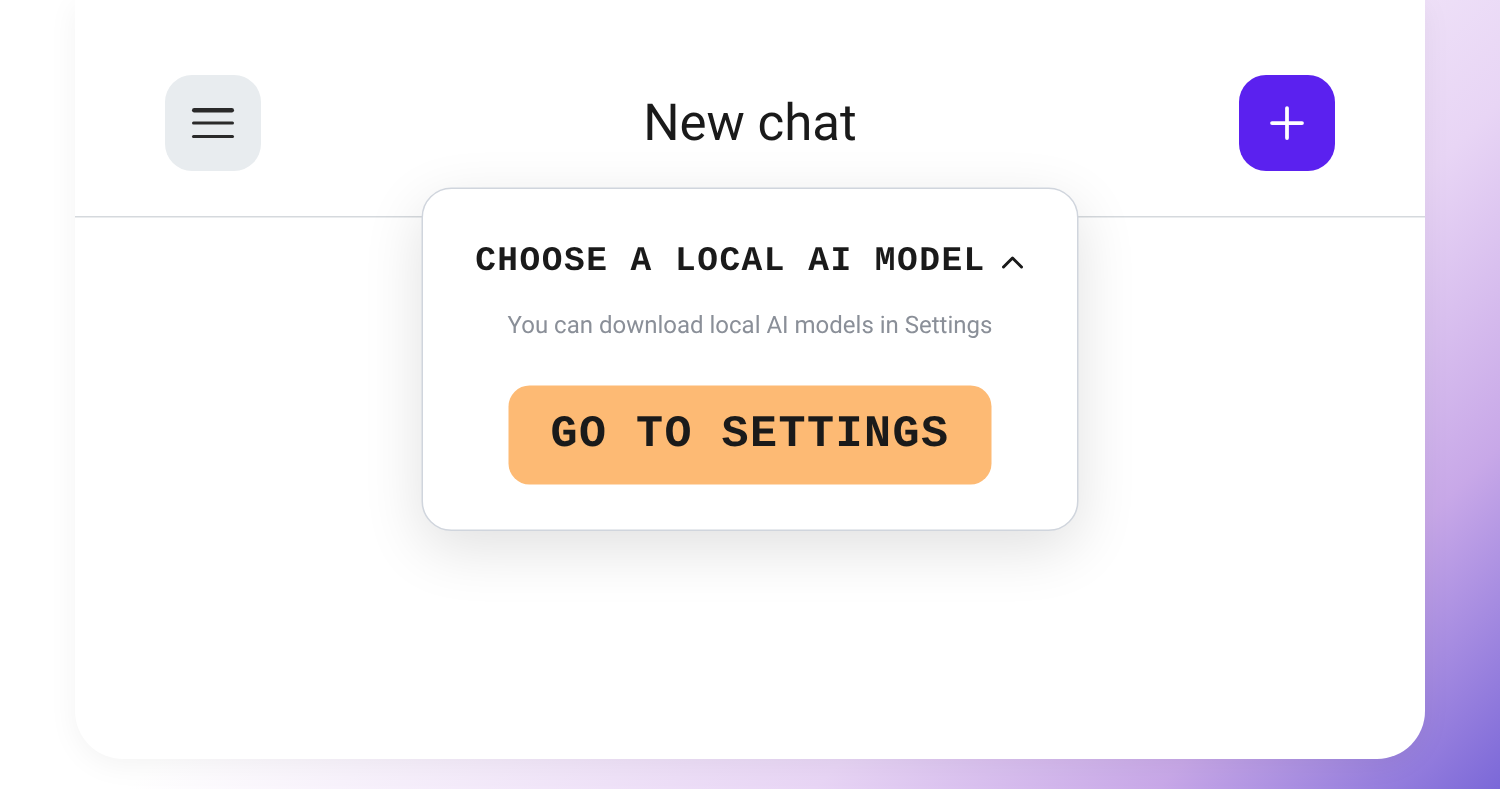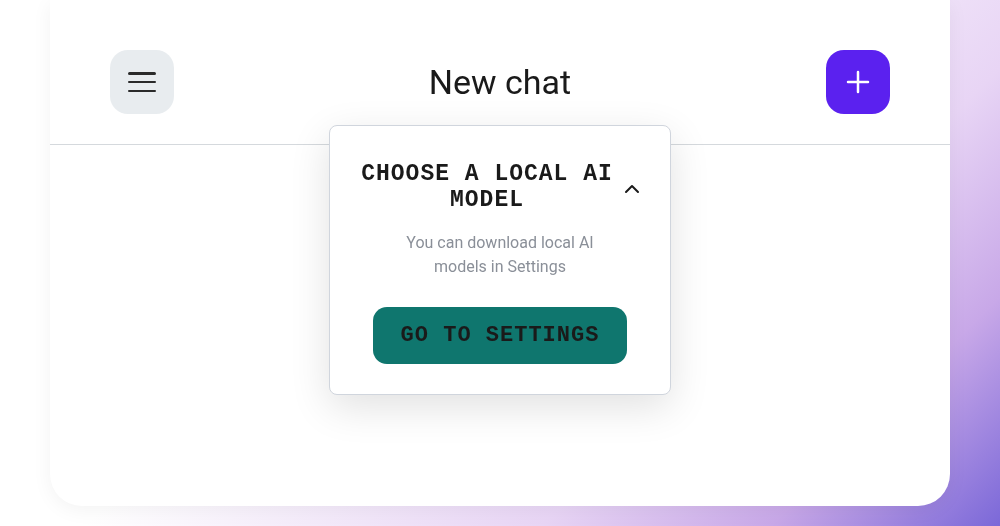--- a/index.html
+++ b/index.html
@@ -94,24 +94,24 @@
       height: 1px;
       background: #d5d9dd;
       margin: 0;
     }
     
     .popover {
       position: absolute;
       top: 125px;
       left: 50%;
       transform: translateX(-50%);
-      width: 342px;
+      width: 438px;
       background: #ffffff;
       border: 1px solid #d0d5dd;
-      border-radius: 8px;
+      border-radius: 20px;
       padding: 35px 30px 30px 30px;
       box-shadow: 0 12px 40px rgba(0, 0, 0, 0.12);
       text-align: center;
     }
     
     .popover-title-row {
       display: flex;
       align-items: center;
       justify-content: center;
       gap: 10px;
@@ -135,25 +135,25 @@
     .popover-description {
       font-size: 16px;
       color: #8a8f98;
       line-height: 1.5;
       margin-bottom: 28px;
       padding: 0 20px;
     }
     
     .settings-button {
       display: inline-block;
-      background: #0f766e;
+      background: #fdba74;
       border-radius: 14px;
       padding: 16px 28px;
       font-family: 'Courier New', monospace;
-      font-size: 22px;
+      font-size: 30px;
       font-weight: 700;
       letter-spacing: 1px;
       color: #1a1a1a;
       cursor: pointer;
     }
   </style>
 </head>
 <body>
 
 <div class="card">

